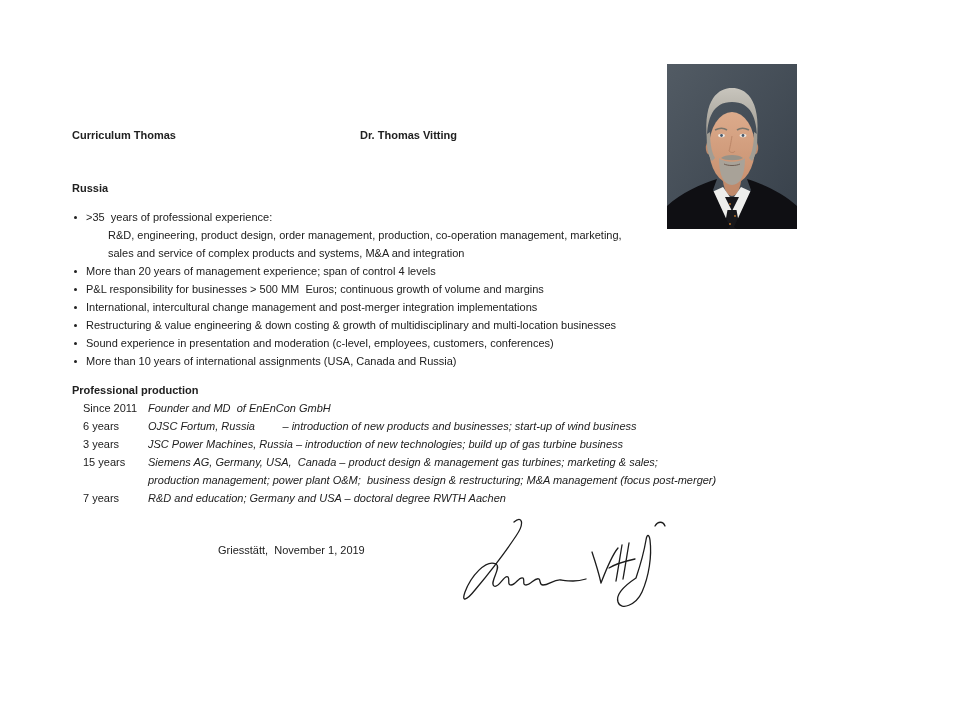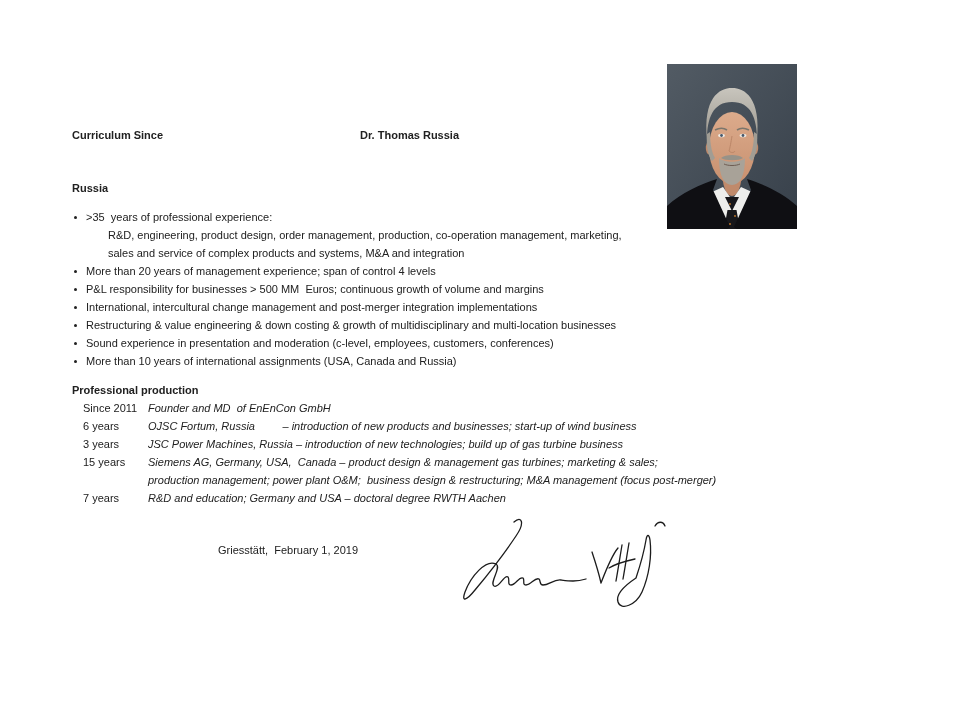--- a/index.html
+++ b/index.html
@@ -32,22 +32,22 @@
   .b-row{position:relative;height:18px;}
   .b-label{position:absolute;left:0;top:0;white-space:pre;margin-left:11px;}
   .b-text{position:absolute;left:76px;top:0;white-space:pre;font-style:italic;}
   
   #place-date{left:218px;top:541px;}
   #signature{left:452px;top:512px;width:220px;height:105px;}
 </style>
 </head>
 <body>
 
-<div id="doc-title" class="abs bold">Curriculum Since</div>
-<div id="person-name" class="abs bold">Dr. Thomas Russia</div>
+<div id="doc-title" class="abs bold">Curriculum Thomas</div>
+<div id="person-name" class="abs bold">Dr. Thomas Vitting</div>
 
 <svg id="photo" class="abs" viewBox="0 0 130 165" role="img">
   <defs>
     <linearGradient id="bgG" x1="0" y1="0" x2="1" y2="1">
       <stop offset="0" stop-color="#525b64"></stop>
       <stop offset="1" stop-color="#37404a"></stop>
     </linearGradient>
     <linearGradient id="skinG" x1="0" y1="0" x2="0" y2="1">
       <stop offset="0" stop-color="#dcab8c"></stop>
       <stop offset="1" stop-color="#c8906f"></stop>
@@ -93,21 +93,21 @@
   <circle cx="76" cy="71.5" r="1.4" fill="#44566a"></circle>
   <path d="M65 72 C64 78 63 84 62 87 C64 89 67 89 68 87" stroke="#bb8668" stroke-width="1" fill="none"></path>
 </svg>
 
 <div id="profile-heading" class="abs bold">Russia</div>
 <div id="profile-list" class="abs"><div class="p-row bullet"><span class="dot"></span><span class="p-text">&gt;35  years of professional experience:</span></div><div class="p-row sub"><span class="p-text">R&amp;D, engineering, product design, order management, production, co-operation management, marketing,</span></div><div class="p-row sub"><span class="p-text">sales and service of complex products and systems, M&amp;A and integration</span></div><div class="p-row bullet"><span class="dot"></span><span class="p-text">More than 20 years of management experience; span of control 4 levels</span></div><div class="p-row bullet"><span class="dot"></span><span class="p-text">P&amp;L responsibility for businesses &gt; 500 MM  Euros; continuous growth of volume and margins</span></div><div class="p-row bullet"><span class="dot"></span><span class="p-text">International, intercultural change management and post-merger integration implementations</span></div><div class="p-row bullet"><span class="dot"></span><span class="p-text">Restructuring &amp; value engineering &amp; down costing &amp; growth of multidisciplinary and multi-location businesses</span></div><div class="p-row bullet"><span class="dot"></span><span class="p-text">Sound experience in presentation and moderation (c-level, employees, customers, conferences)</span></div><div class="p-row bullet"><span class="dot"></span><span class="p-text">More than 10 years of international assignments (USA, Canada and Russia)</span></div></div>
 
 <div id="background-heading" class="abs bold">Professional production</div>
 <div id="background-rows" class="abs"><div class="b-row"><span class="b-label">Since 2011</span><span class="b-text">Founder and MD  of EnEnCon GmbH</span></div><div class="b-row"><span class="b-label">6 years</span><span class="b-text">OJSC Fortum, Russia         – introduction of new products and businesses; start-up of wind business</span></div><div class="b-row"><span class="b-label">3 years</span><span class="b-text">JSC Power Machines, Russia – introduction of new technologies; build up of gas turbine business</span></div><div class="b-row"><span class="b-label">15 years</span><span class="b-text">Siemens AG, Germany, USA,  Canada – product design &amp; management gas turbines; marketing &amp; sales;</span></div><div class="b-row"><span class="b-label"></span><span class="b-text">production management; power plant O&amp;M;  business design &amp; restructuring; M&amp;A management (focus post-merger)</span></div><div class="b-row"><span class="b-label">7 years</span><span class="b-text">R&amp;D and education; Germany and USA – doctoral degree RWTH Aachen</span></div></div>
 
-<div id="place-date" class="abs">Griesstätt,  February 1, 2019</div>
+<div id="place-date" class="abs">Griesstätt,  November 1, 2019</div>
 <svg id="signature" class="abs" viewBox="0 0 220 105" role="img">
   <g fill="none" stroke-width="1.3" stroke-linecap="round" stroke-linejoin="round">
     <path d="M62 10 C70 3 73 11 64 24 C52 42 33 66 23 78 C15 88 9 91 13 80 C19 64 34 47 44 52 C50 55 37 71 42 74 C47 77 52 62 56 65 C58 67 55 73 59 73 C64 73 67 64 71 66 C73 68 70 73 74 73 C79 73 83 65 87 67 C89 69 87 73 91 73 C97 73 102 67 109 68 C117 69 124 70 134 67" stroke="#1c1c1c"></path>
     <path d="M140 40 C144 52 147 62 149 71 C154 58 160 43 166 36" stroke="#1c1c1c"></path>
     <path d="M157 56 C165 51 174 49 183 47" stroke="#1c1c1c"></path>
     <path d="M170 33 C168 45 166 58 164 69" stroke="#1c1c1c"></path>
     <path d="M177 31 C175 43 173 56 171 67" stroke="#1c1c1c"></path>
     <path d="M184 66 C188 54 192 40 194 28 C195 22 197 22 198 28 C200 44 197 64 190 80 C184 93 169 99 166 90 C163 81 175 72 184 66" stroke="#1c1c1c"></path>
     <path d="M203 14 C206 9 211 9 213 14" stroke="#1c1c1c"></path>
   </g>

